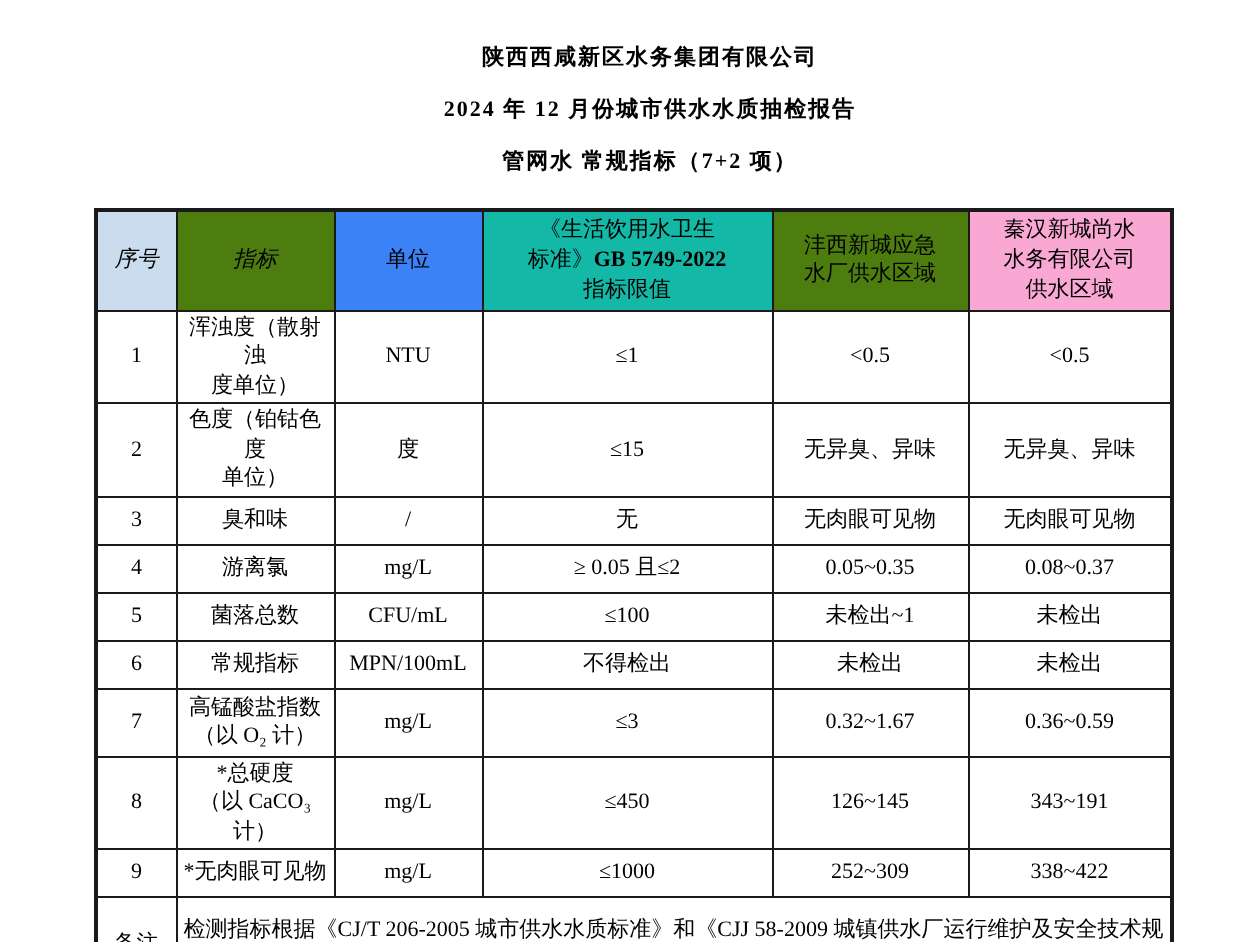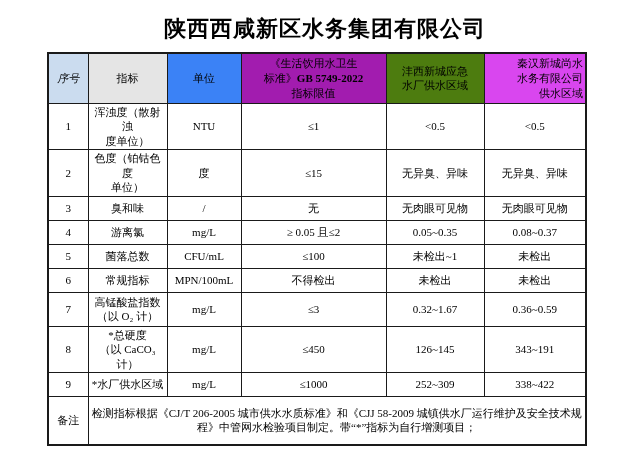--- a/index.html
+++ b/index.html
@@ -12,21 +12,21 @@
     overflow: hidden;
     font-family: "Liberation Serif", "DejaVu Serif", serif;
     color: #000;
   }
   .titles {
     padding-top: 16px;
     text-align: center;
     font-weight: bold;
   }
   .title-line {
-    font-size: 22px;
+    font-size: 11px;
     line-height: 26px;
     letter-spacing: 1px;
     margin-left: 20px;
   }
   table.report {
     border-collapse: collapse;
     table-layout: fixed;
     width: 538px;
     margin: 10px 0 0 47px;
     border: 2px solid #1a1a1a;
@@ -58,44 +58,46 @@
     font-size: 11px;
   }
 </style>
 </head>
 <body>
 
 <div class="page">
 
   <div class="titles">
     <div class="title-line">陕西西咸新区水务集团有限公司</div>
+    <div class="title-line">2024 年 12 月份城市供水水质抽检报告</div>
+    <div class="title-line">管网水 常规指标（7+2 项）</div>
   </div>
 
   <table class="report">
     <colgroup>
       <col style="width:40px">
       <col style="width:79px">
       <col style="width:74px">
       <col style="width:145px">
       <col style="width:98px">
       <col style="width:102px">
     </colgroup>
     <thead>
       <tr class="thead-row">
         <th style="background: rgb(203, 220, 239); font-style: italic;">序号</th>
-        <th style="background: #e5e5e5;">指标</th>
+        <th style="background: #4d7c0f; font-style: italic;">指标</th>
         <th style="background: #3b82f6;">单位</th>
-        <th style="background: #a21caf;">
+        <th style="background: #14b8a6;">
           <div>《生活饮用水卫生</div>
           <div><span>标准》</span><span class="bold">GB 5749-2022</span></div>
           <div>指标限值</div>
         </th>
         <th class="pre" style="background: #4d7c0f;">沣西新城应急
 水厂供水区域</th>
-        <th class="pre" style="background: #d946ef; text-align: right;">秦汉新城尚水
+        <th class="pre" style="background: #f9a8d4;">秦汉新城尚水
 水务有限公司
 供水区域</th>
       </tr>
     </thead>
     <tbody>
       <tr class="rh-2l">
         <td>1</td>
         <td class="pre">浑浊度（散射浊
 度单位）</td>
         <td>NTU</td>
@@ -157,21 +159,21 @@
         <td>8</td>
         <td class="pre">*总硬度
 （以 CaCO₃ 计）</td>
         <td>mg/L</td>
         <td>≤450</td>
         <td>126~145</td>
         <td>343~191</td>
       </tr>
       <tr class="rh-1l">
         <td>9</td>
-        <td class="pre">*水厂供水区域</td>
+        <td class="pre">*无肉眼可见物</td>
         <td>mg/L</td>
         <td>≤1000</td>
         <td>252~309</td>
         <td>338~422</td>
       </tr>
       <tr class="rh-note">
         <td>备注</td>
         <td class="note-cell" colspan="5">检测指标根据《CJ/T 206-2005 城市供水水质标准》和《CJJ 58-2009 城镇供水厂运行维护及安全技术规程》中管网水检验项目制定。带“*”指标为自行增测项目；</td>
       </tr>
     </tbody>

